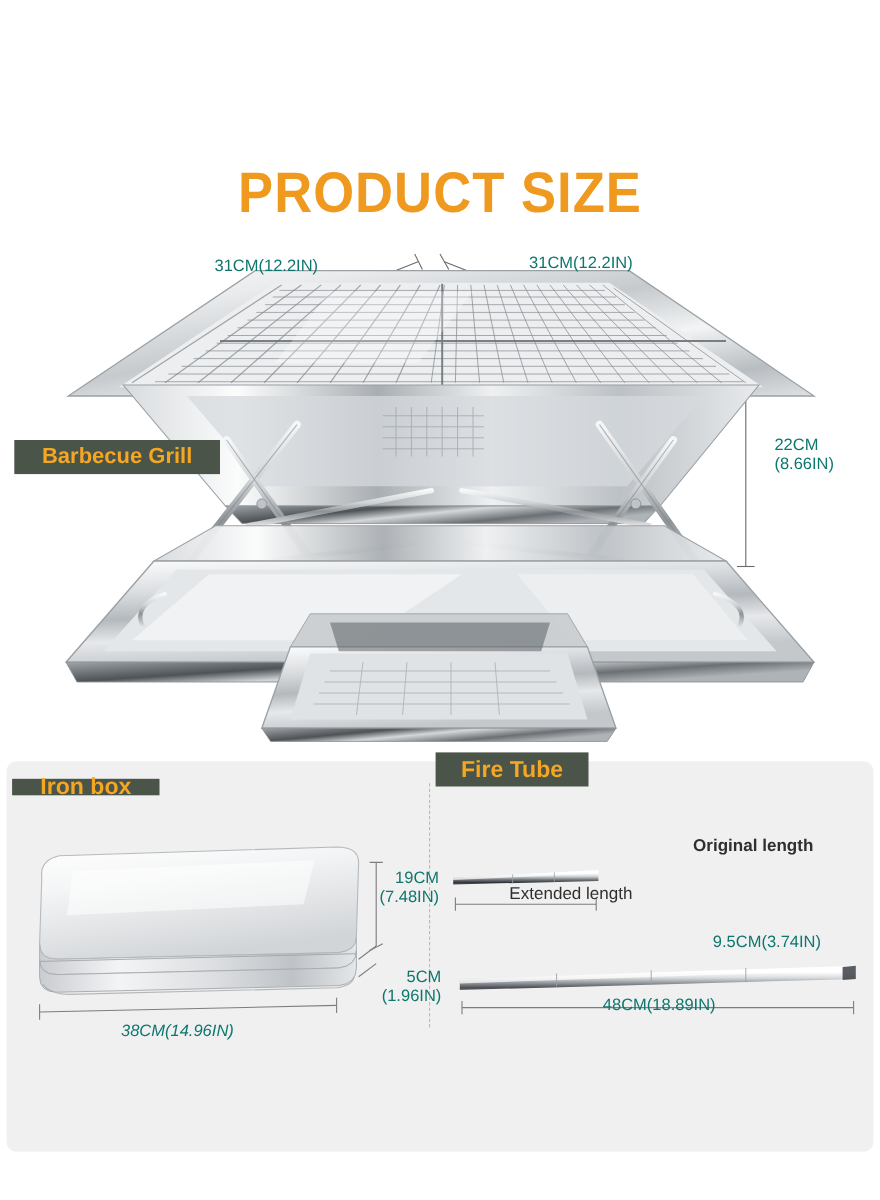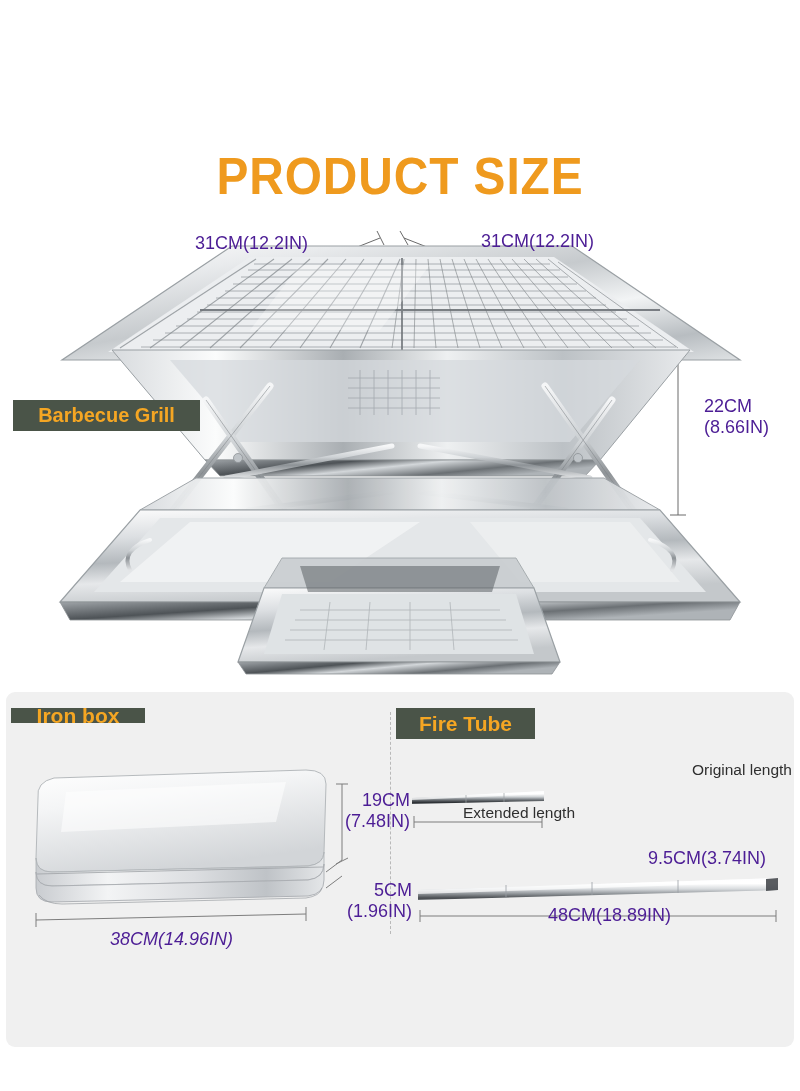--- a/index.html
+++ b/index.html
@@ -45,51 +45,51 @@
     left: 13px;  top: 400px;
     width: 187px; height: 31px;
     font-size: 20px;
   }
   .badge-ironbox {
     left: 11px;  top: 708px;
     width: 134px; height: 15px;
     font-size: 21px;
   }
   .badge-firetube {
-    left: 396px; top: 708px;
+    left: 396px; top: 684px;
     width: 139px; height: 31px;
     font-size: 21px;
   }
 
   
   .dim {
     position: absolute;
     font-family: "Liberation Sans", sans-serif;
-    color: #4c1d95;
-    font-size: 18px;
+    color: #0f766e;
+    font-size: 15px;
     white-space: nowrap;
     line-height: 1.15;
   }
   .dim-top-left  { left: 195px; top: 233px; }
   .dim-top-right { left: 481px; top: 231px; }
   .dim-right     { left: 704px; top: 396px; }
   .dim-38        { left: 110px; top: 929px; font-style: italic; }
   .dim-19        { left: 345px; top: 790px; text-align: right; }
   .dim-5         { left: 347px; top: 880px; text-align: right; }
   .dim-95        { left: 648px; top: 848px; text-align: right; }
   .dim-48        { left: 548px; top: 905px; }
 
   .lbl {
     position: absolute;
     font-family: "Liberation Sans", sans-serif;
     color: #2f2f2f;
     font-size: 15.5px;
     white-space: nowrap;
   }
-  .lbl-original { left: 692px; top: 761px; }
+  .lbl-original { left: 630px; top: 761px; font-weight: bold; }
   .lbl-extended { left: 416px; top: 804px; margin-left: 47px; }
 
   
   .stage-grill {
     position: absolute;
     left: 0; top: 210px;
     width: 800px; height: 470px;
   }
   .stage-grill svg { display: block; }
 

